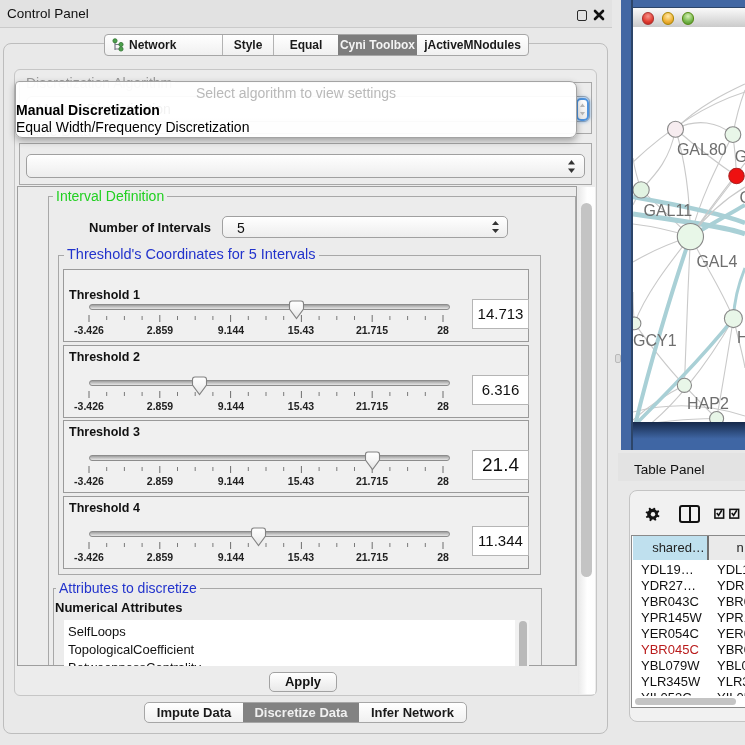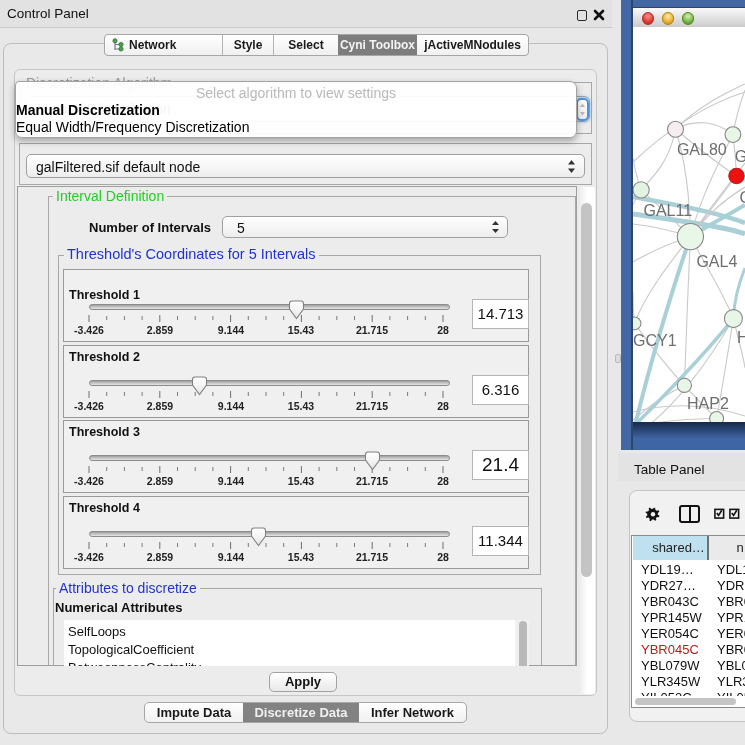--- a/index.html
+++ b/index.html
@@ -26,21 +26,21 @@
   <div style="width:118px;display:flex;align-items:center;justify-content:flex-start;padding-left:7px;box-sizing:border-box;border-right:1px solid #b3b3b3;">
     <svg width="13" height="15" viewBox="0 0 13 15" style="margin-right:4px;">
         <path d="M3 3 v9 M3 6.5 h5 M3 11 h5" stroke="#7a7a88" stroke-width="1.2" fill="none"></path>
         <circle cx="3" cy="2.8" r="2.1" fill="#4ba04b" stroke="#2e7230" stroke-width="0.8"></circle>
         <circle cx="9" cy="6.5" r="2.1" fill="#4ba04b" stroke="#2e7230" stroke-width="0.8"></circle>
         <circle cx="9" cy="11" r="2.1" fill="#4ba04b" stroke="#2e7230" stroke-width="0.8"></circle>
       </svg>
     <span>Network</span>
     </div>
   <div style="width:50px;display:flex;align-items:center;justify-content:center;border-right:1px solid #b3b3b3;">Style</div>
-  <div style="width:64px;display:flex;align-items:center;justify-content:center;">Select</div>
+  <div style="width:64px;display:flex;align-items:center;justify-content:center;">Equal</div>
   <div style="width:79px;display:flex;align-items:center;justify-content:center;background:#7d7d7d;color:#f4f4f4;">Cyni Toolbox</div>
   <div style="width:111px;display:flex;align-items:center;justify-content:center;">jActiveMNodules</div>
 </div>
 
 <div class="abs" style="left:19px;top:82px;width:571px;height:50px;border:1px solid #a8a8a8;"></div>
 <div class="grouplab" style="left:23px;top:76px;color:#9a9a9a;">Discretization Algorithm</div>
 <div class="abs" style="left:26px;top:96px;width:562px;height:24px;border:1px solid #a6a6a6;border-radius:6px;background:linear-gradient(#ffffff,#eeeeee);">
   <div class="abs" style="left:10px;top:4px;font-size:14px;color:#222;">Manual Discretization</div>
 </div>
 <div class="abs" style="left:576px;top:97.5px;width:9px;height:19px;border-radius:5px;border:2.6px solid #4f93dd;box-shadow:0 0 3px 1.5px rgba(90,150,214,0.55);background:linear-gradient(#ffffff,#ececec);">
@@ -52,21 +52,20 @@
 
 <div class="abs" id="popup" style="left:15px;top:81px;width:560px;height:55px;background:rgba(255,255,255,0.94);border:1px solid #a3a3a3;border-radius:4px 7px 7px 7px;box-shadow:0 3px 7px rgba(0,0,0,0.32);z-index:30;">
   <div style="height:20px;line-height:22px;text-align:center;color:#b9b9b9;font-size:14px;">Select algorithm to view settings</div>
   <div style="height:17px;line-height:16px;padding-left:0px;font-size:14px;font-weight:bold;color:#000;">Manual Discretization</div>
   <div style="height:18px;line-height:17px;padding-left:0px;font-size:14px;color:#000;">Equal Width/Frequency Discretization</div>
 </div>
 
 <div class="abs" style="left:19px;top:143px;width:571px;height:40px;border:1px solid #a8a8a8;"></div>
 <div class="grouplab" style="left:21px;top:124px;color:#737373;text-align:right;">Table Data</div>
 <div class="abs" style="left:26px;top:154px;width:557px;height:22px;border:1px solid #a0a0a0;border-radius:5px;background:linear-gradient(#ffffff,#ededed);">
-  <div class="abs" style="left:9px;top:3.5px;font-size:14px;color:#111;">galFiltered.sif default node</div>
   <svg class="abs" style="right:8px;top:4px;" width="9" height="15" viewBox="0 0 9 15">
       <path d="M4.5 1 L8 5.5 H1 Z" fill="#333"></path>
       <path d="M4.5 14 L1 9.5 H8 Z" fill="#333"></path>
     </svg>
 </div>
 
 <div class="abs" id="viewport" style="left:17px;top:186px;width:558px;height:478px;border:1px solid #9e9e9e;background:#ececec;"></div>
 <div class="abs" id="vscrolltrack" style="left:578px;top:187px;width:17px;height:507px;background:linear-gradient(90deg,#e9e9e9,#ffffff 55%,#fdfdfd);"></div>
 <div class="abs" id="vscrollthumb" style="left:581px;top:203px;width:11px;height:374px;border-radius:5.5px;background:#c4c4c4;"></div>
 

